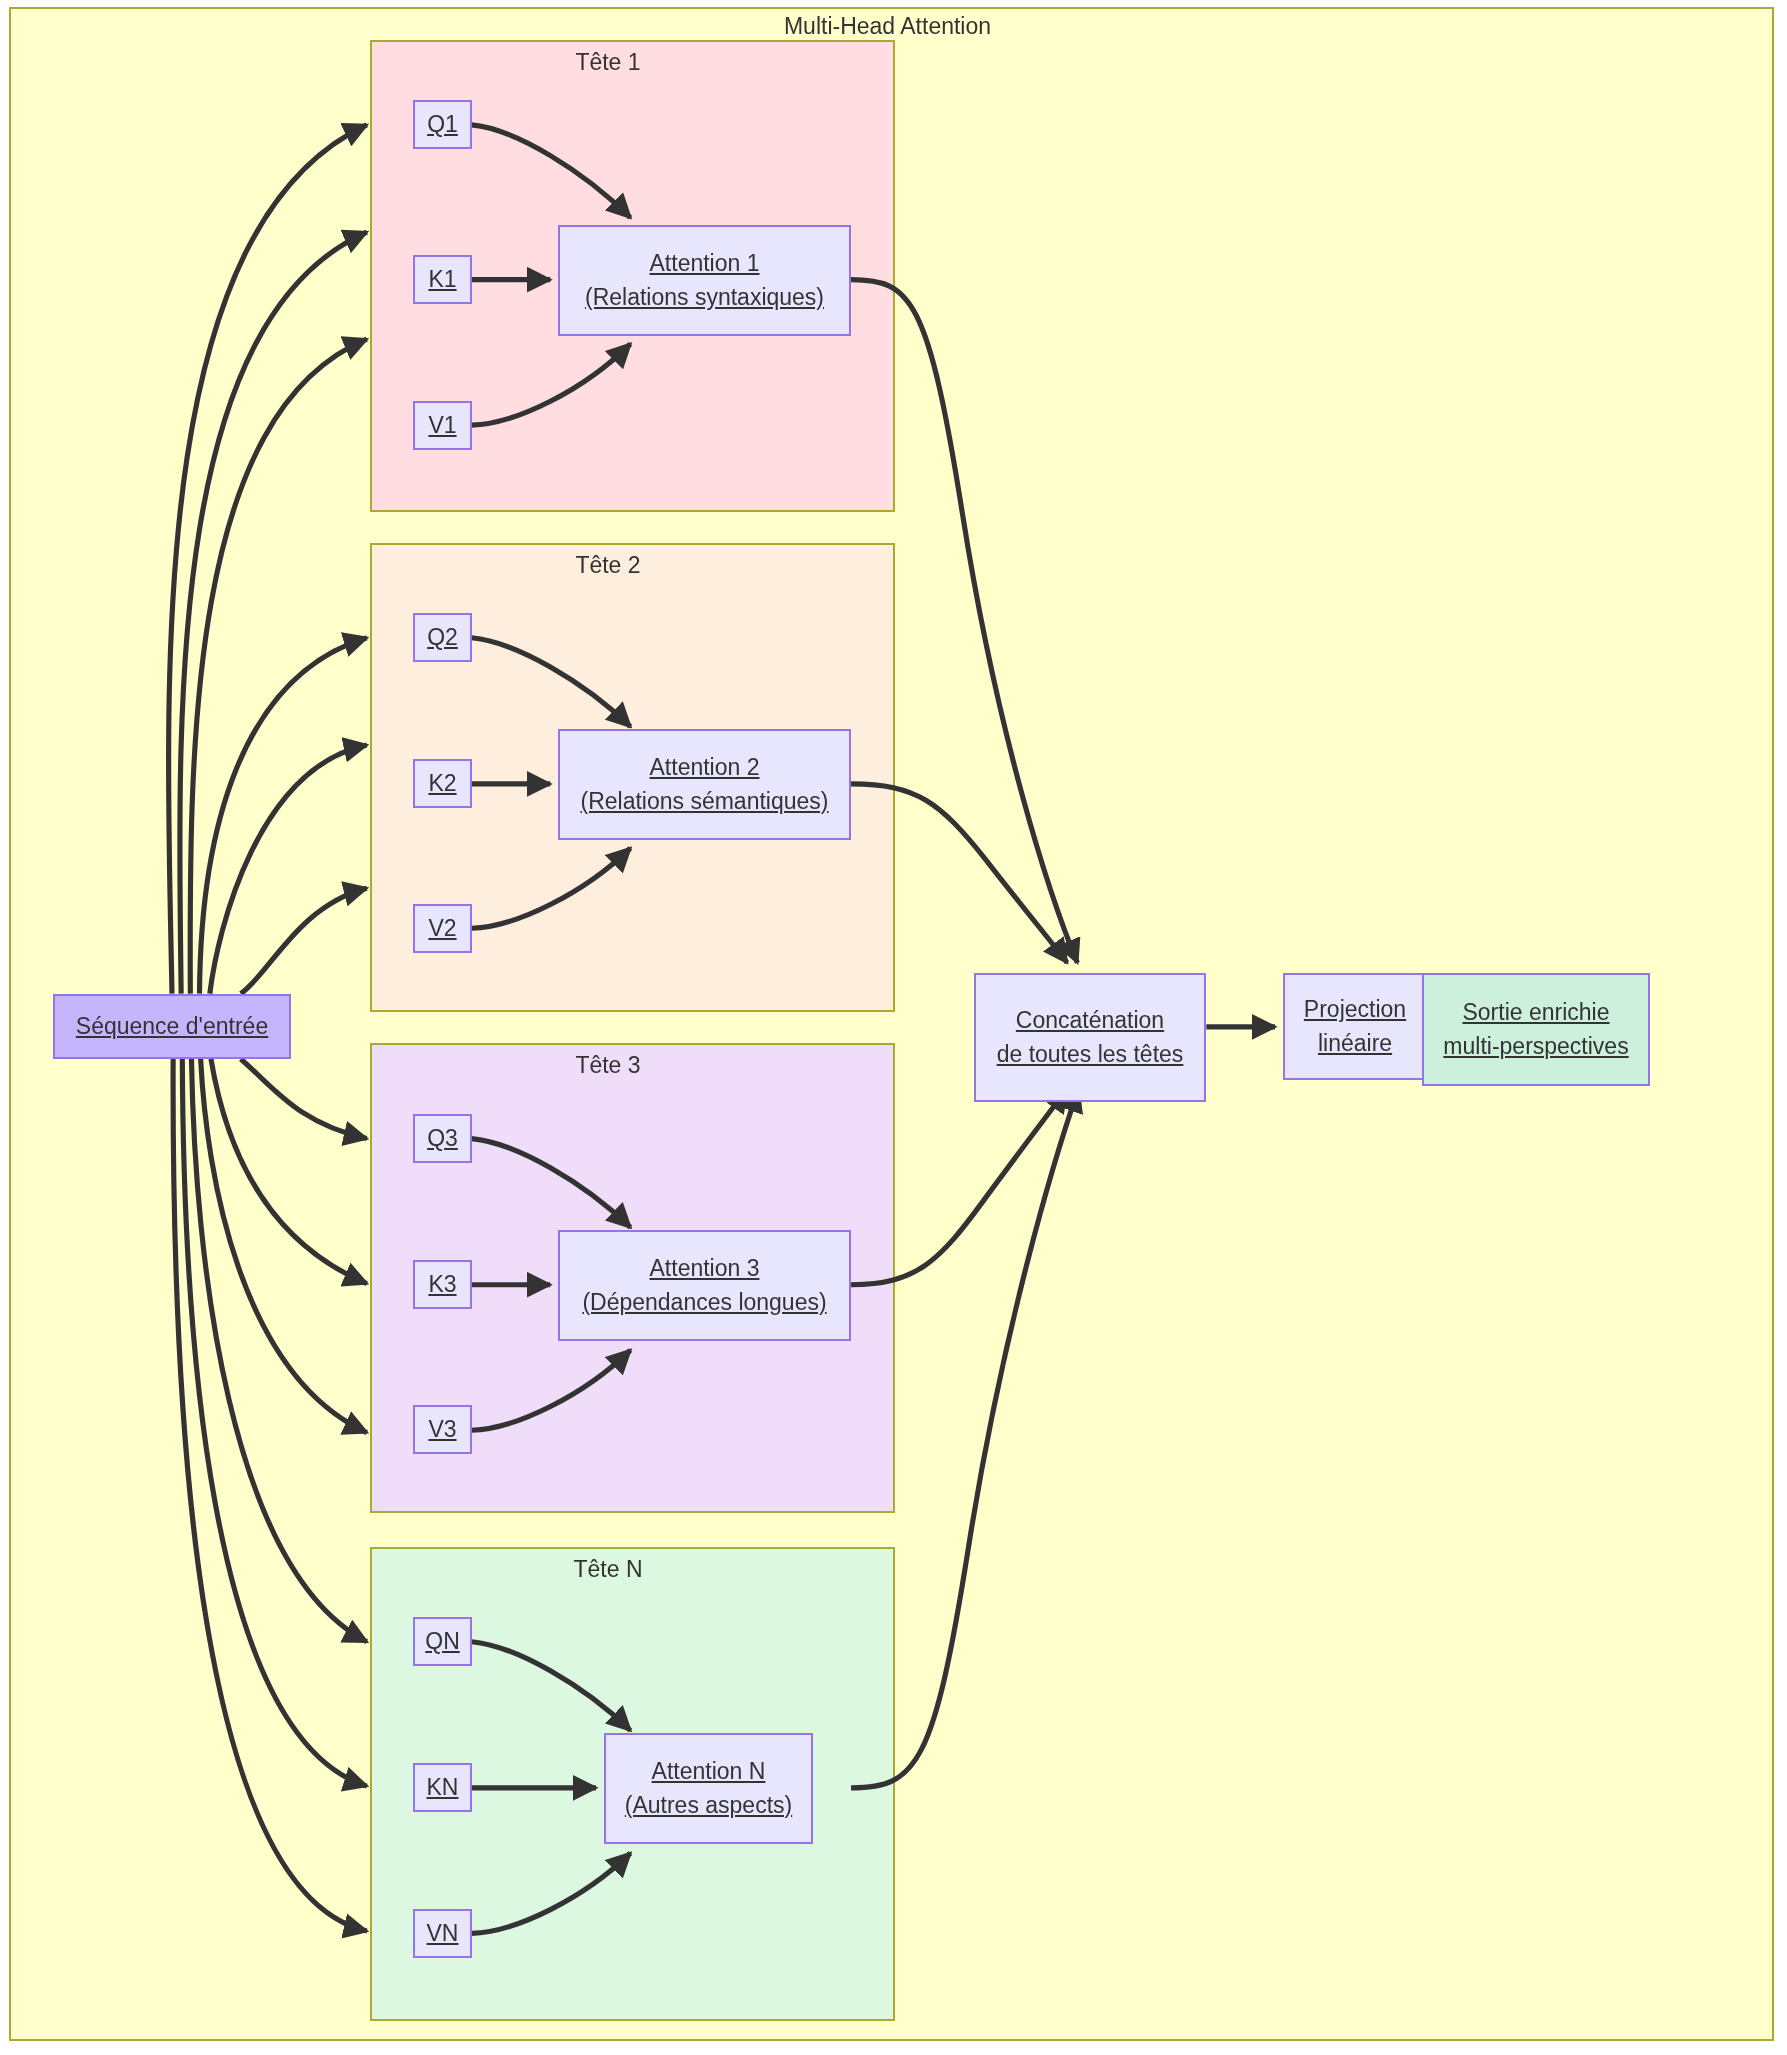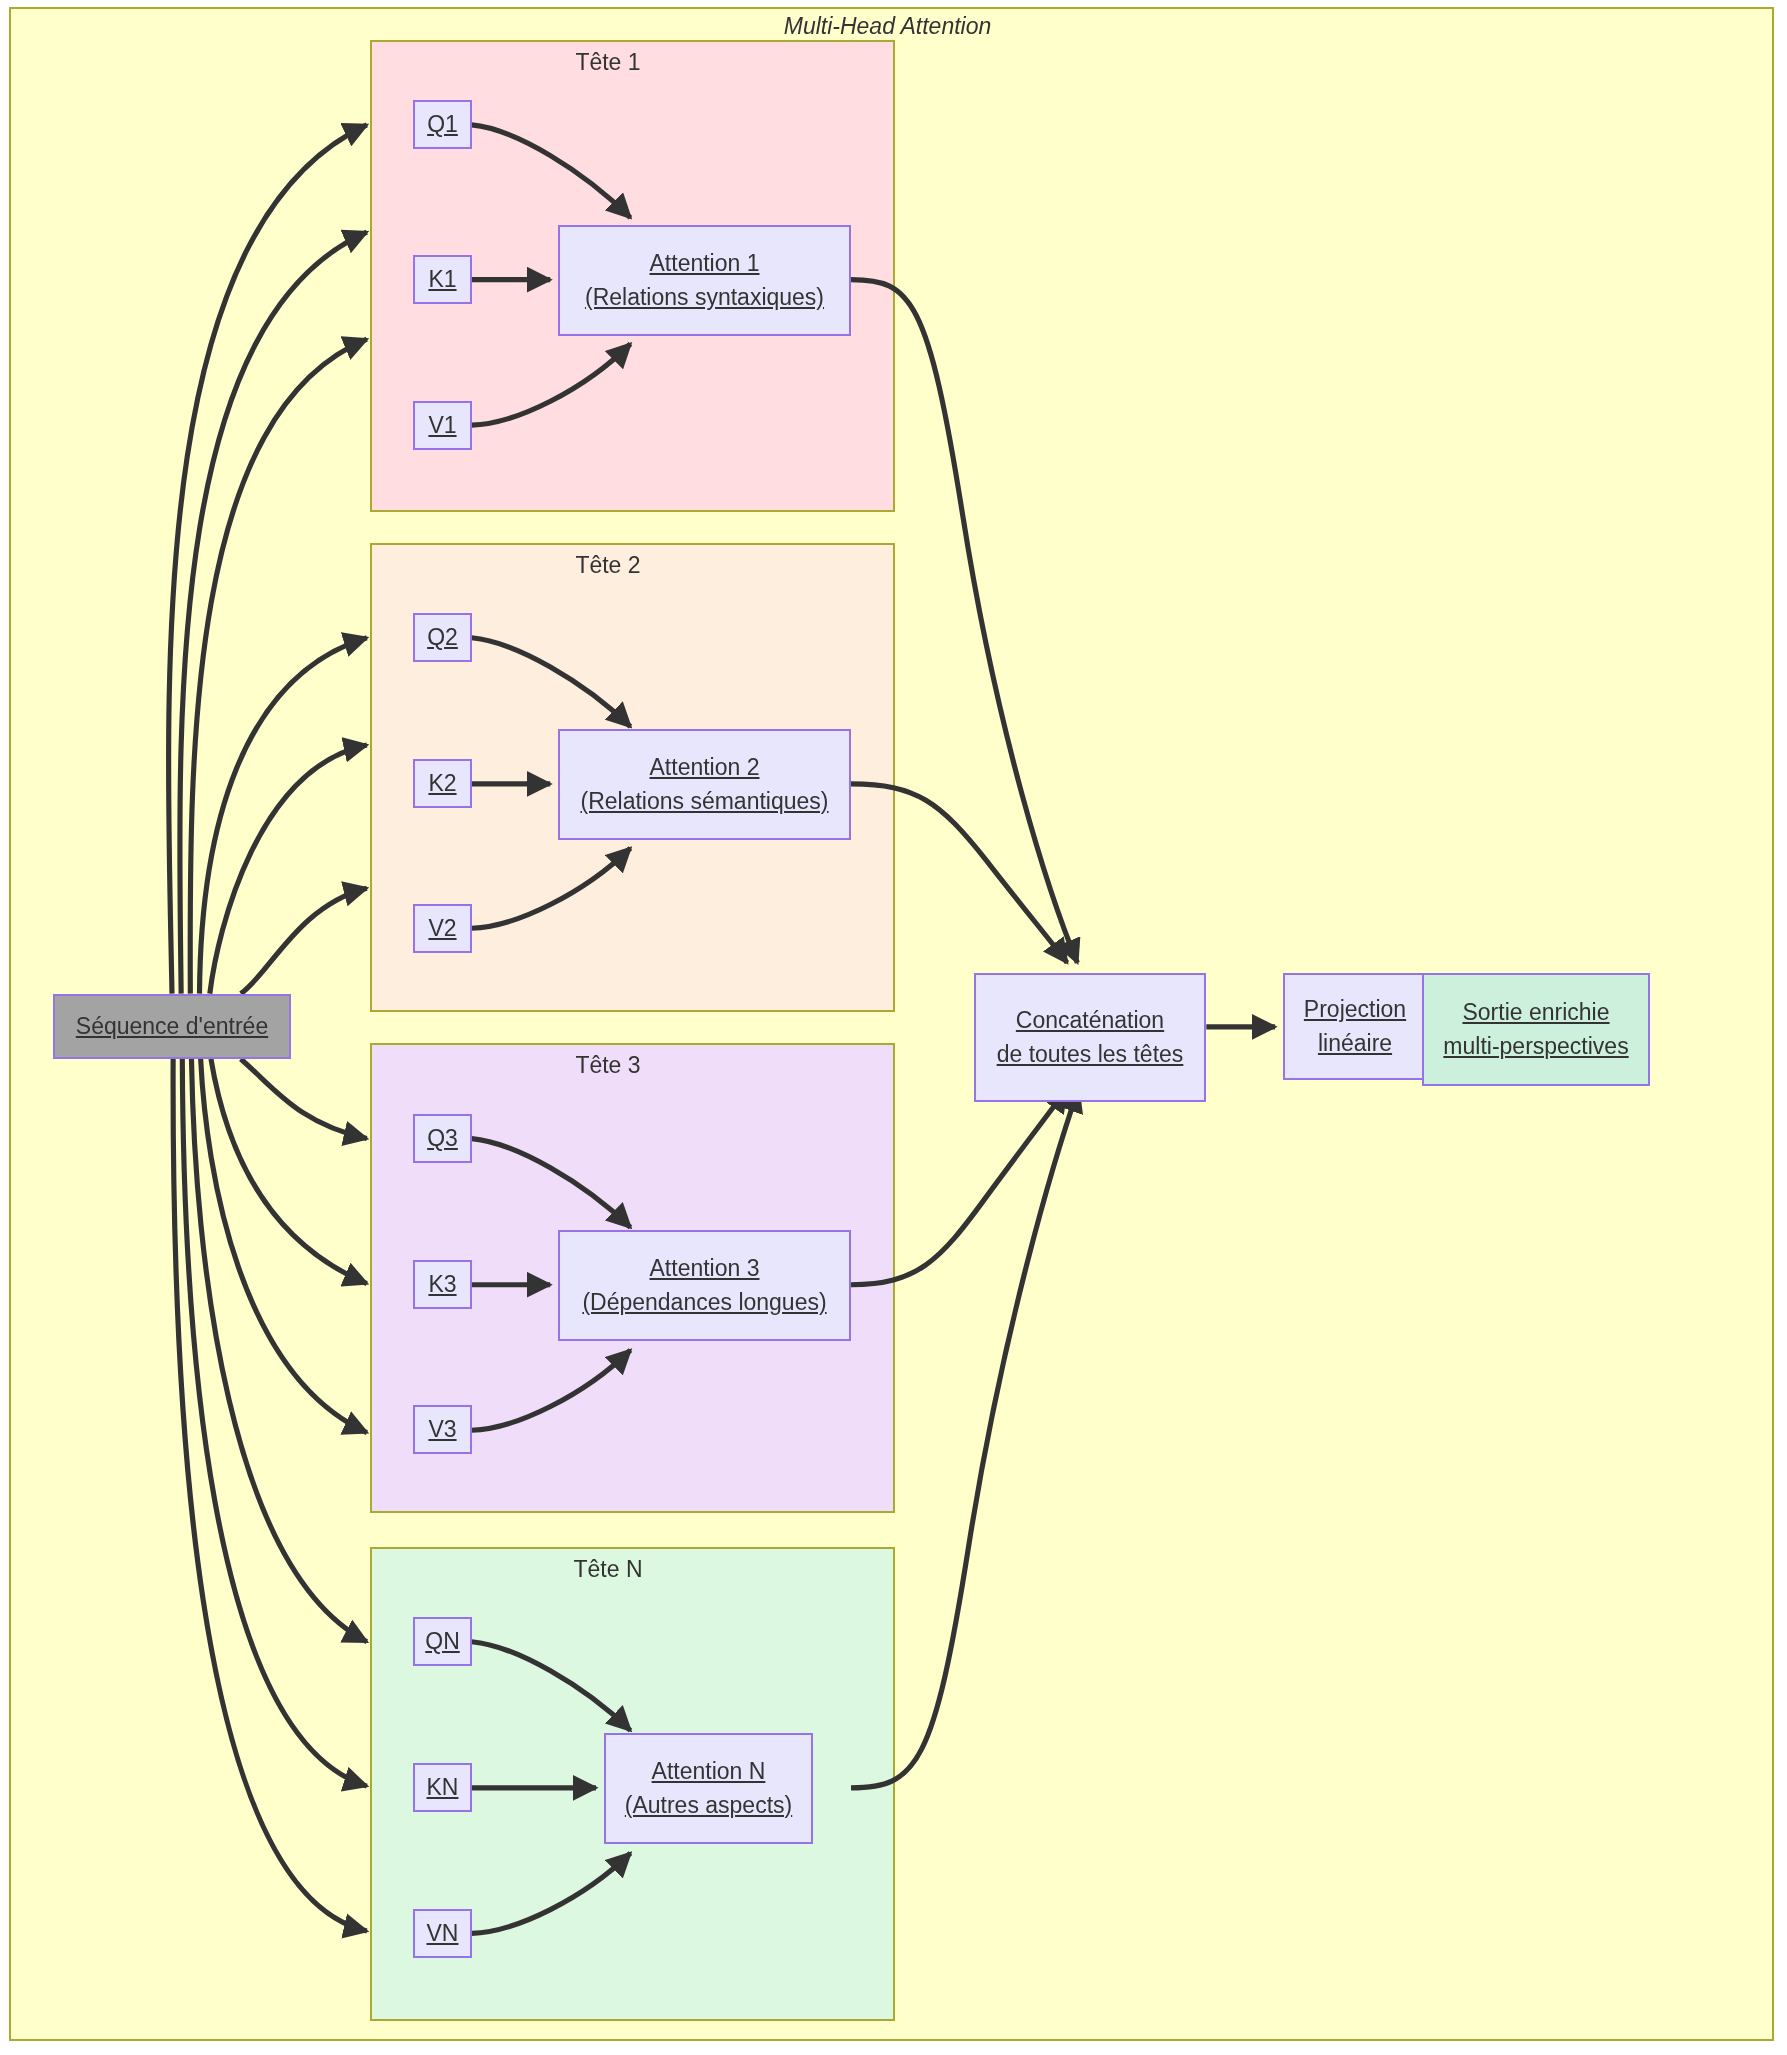--- a/index.html
+++ b/index.html
@@ -5,21 +5,21 @@
   html,body{margin:0;padding:0;background:#ffffff;}
   body{width:1788px;height:2056px;position:relative;
        font-family:"Liberation Sans","DejaVu Sans",sans-serif;
        color:#333333;overflow:hidden;}
   #canvas{position:absolute;left:0;top:0;width:1788px;height:2056px;}
 
   
   .outer-box{position:absolute;left:8.6px;top:6.9px;width:1765px;height:2034px;
              background:#ffffcc;border:2.3px solid #aaaa33;box-sizing:border-box;}
   .outer-title{position:absolute;left:710px;top:12.6px;width:355px;
-               text-align:center;font-size:23px;color:#333333;white-space:nowrap;font-style:italic;}
+               text-align:center;font-size:23px;color:#333333;white-space:nowrap;}
 
   
   .head-box{position:absolute;left:370px;width:525px;
             border:2.3px solid #aaaa33;box-sizing:border-box;}
   .head-title{position:absolute;width:476px;text-align:center;
               font-size:23px;color:#333333;left:370px;}
 
   .head1{top:40px;height:472px;background:#ffdde0;}
   .head2{top:543px;height:469px;background:#fdeedd;}
   .head3{top:1043px;height:470px;background:#f0ddfa;}
@@ -28,21 +28,21 @@
   
   .node{position:absolute;box-sizing:border-box;
         border:2.3px solid #9673e6;background:#e8e6fd;
         display:flex;flex-direction:column;align-items:center;
         justify-content:center;font-size:23px;color:#333333;
         line-height:1.45;text-align:center;text-decoration:underline;}
   .qkv{width:59px;height:49px;left:413px;font-size:23px;}
   .att{width:293px;height:111px;left:558px;}
   .att .l1{display:block;}
   .att .l2{display:block;}
-  .seq{left:53px;top:994px;width:238px;height:65px;background:#a3a3a3;}
+  .seq{left:53px;top:994px;width:238px;height:65px;background:#c4b5fd;}
   .concat{left:974px;top:973px;width:232px;height:129px;}
   .proj{left:1283px;top:973px;width:144px;height:107px;}
   .sortie{left:1422px;top:973px;width:228px;height:113px;background:#cdf0dd;}
 
   svg.edges{position:absolute;left:0;top:0;width:1788px;height:2056px;
             pointer-events:none;}
   .edge{fill:none;stroke:#333333;stroke-width:9;}
   .ahead{fill:#333333;}
 </style>
 </head>

